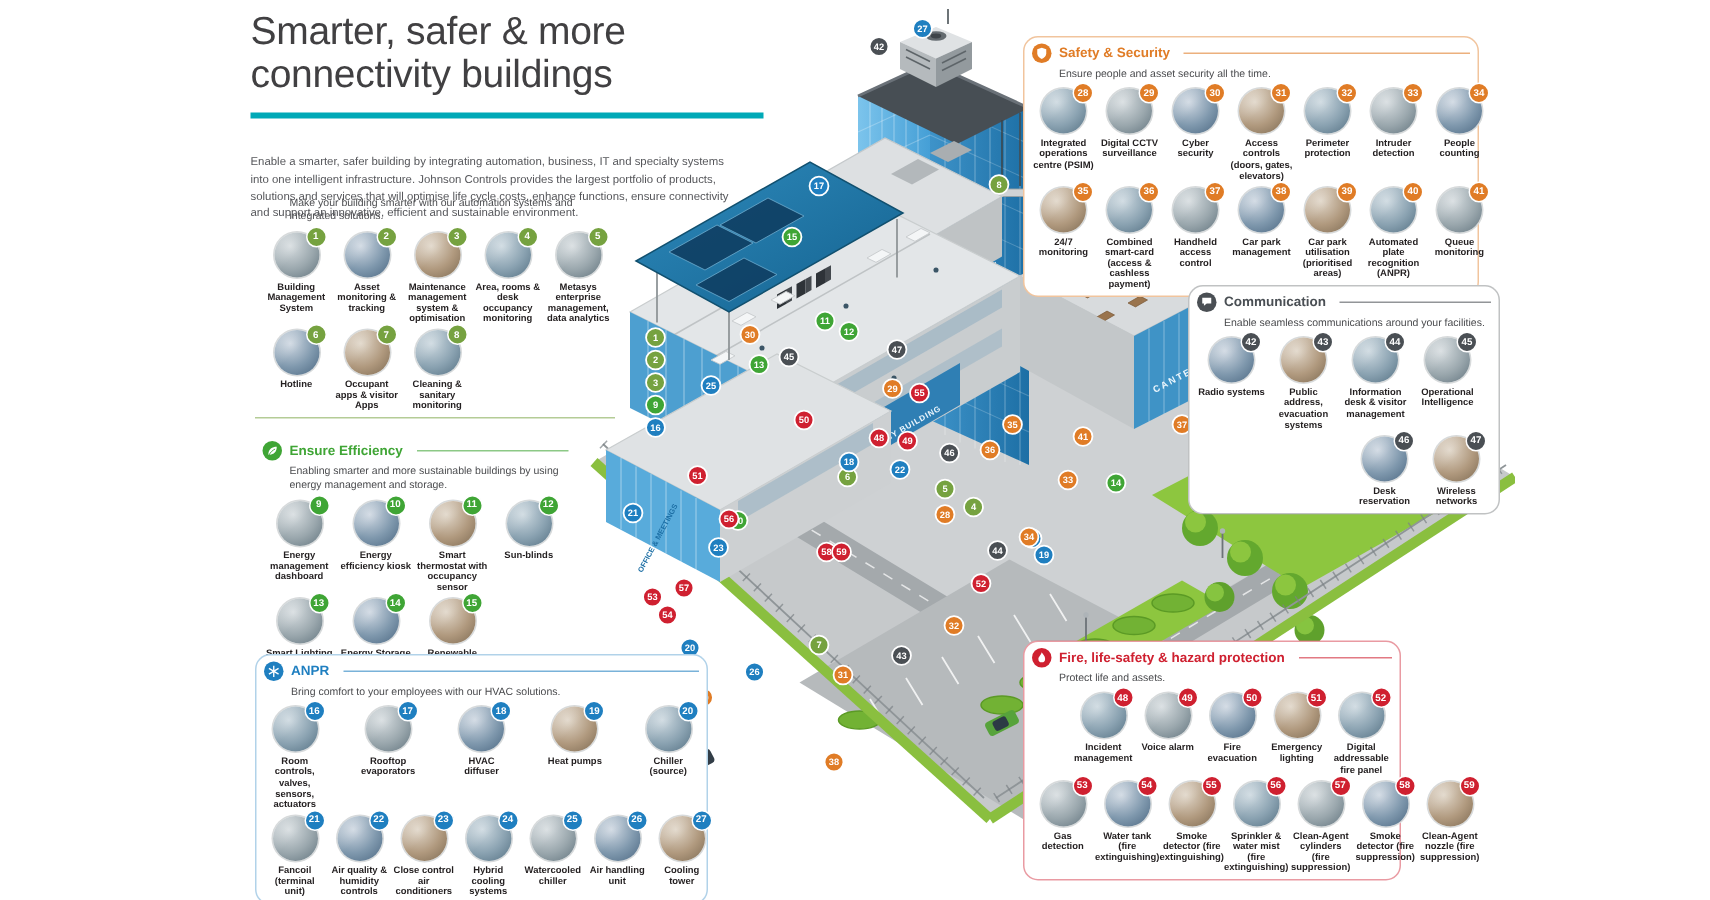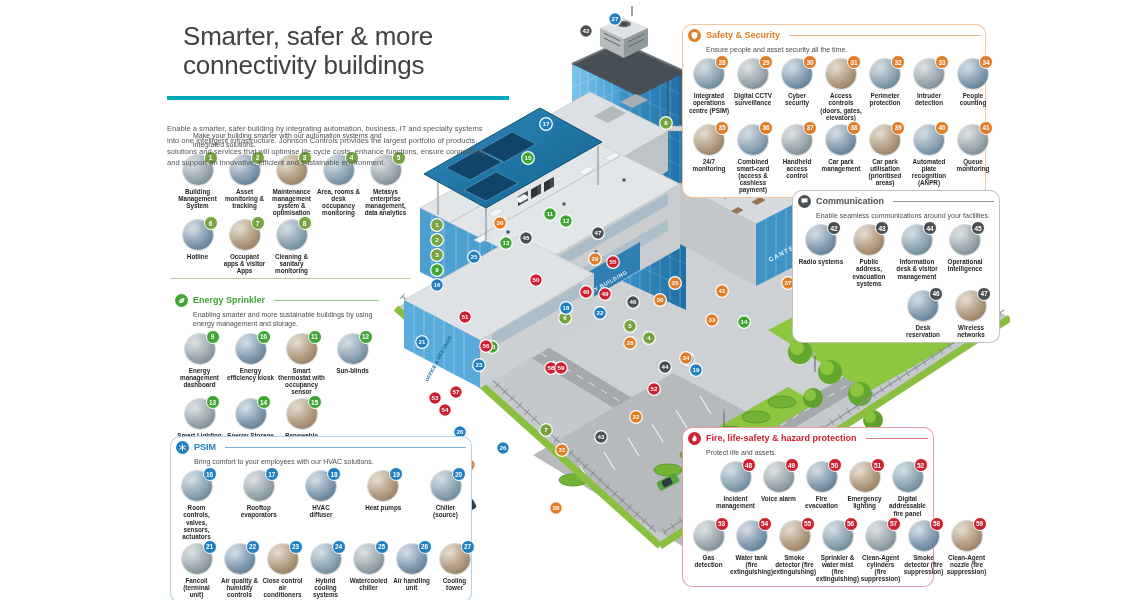--- a/index.html
+++ b/index.html
@@ -1,20 +1,20 @@
 <!DOCTYPE html>
 <html><head>
 <meta charset="utf-8">
 <style>
   html,body{margin:0;padding:0;background:#fff;}
   .canvas{position:relative;width:1140px;height:600px;background:#ffffff;overflow:hidden;
           font-family:"Liberation Sans",sans-serif;color:#231f20;}
   
   .hdr{position:absolute;left:167px;top:6px;width:340px;z-index:3;}
-  .hdr h1{margin:16px;font-size:26px;line-height:1.12;font-weight:400;color:#414042;letter-spacing:-.2px;}
+  .hdr h1{margin:0;font-size:26px;line-height:1.12;font-weight:400;color:#414042;letter-spacing:-.2px;}
   .hdr .rule{width:342px;height:4px;margin-top:11px;}
   .hdr p{margin:23px 0 0 0;width:320px;font-size:7.6px;line-height:1.5;color:#55565a;}
   
   .panel{position:absolute;z-index:2;background:#fff;padding:4px 5px;box-sizing:border-box;}
   .sec-mgmt  {left:170px;top:124px;width:240px;border-bottom:1px solid rgba(118,162,64,.55);}
   .sec-energy{left:170px;top:290px;width:214px;border-bottom:1px solid rgba(63,165,53,.55);}
   .sec-hvac  {left:170px;top:436px;width:302px;border:1px solid rgba(31,127,192,.35);border-radius:10px;}
   .sec-safety{left:682px;top:24px; width:304px;border:1px solid rgba(224,124,38,.45);border-radius:10px;}
   .sec-comm  {left:792px;top:190px;width:208px;border:1px solid rgba(74,79,84,.35);border-radius:10px;}
   .sec-fire  {left:682px;top:427px;width:252px;border:1px solid rgba(207,32,48,.45);border-radius:10px;}
@@ -588,21 +588,21 @@
   </section>
 
   <section class="panel sec-energy" style="--acc:#3fa535">
     <div class="sec-head">
       <span class="sec-icon">
         <svg viewBox="0 0 12 12">
             <path d="M2.5 9.5C2.5 4.5 6 2.5 10 2.5 10 7 7.5 9.5 3.5 9.5Z" fill="#fff"></path>
             <path d="M3 10C4.5 7 6.5 5.5 8.5 4.5" stroke="#3fa535" stroke-width=".8" fill="none"></path>
           </svg>
       </span>
-      <h2>Energy Sprinkler</h2>
+      <h2>Ensure Efficiency</h2>
       <span class="dash"></span>
     </div>
     <p class="sec-sub">Enabling smarter and more sustainable buildings by using energy management and storage.</p>
     <div>
         <div class="irow irow1">
           <div class="item">
             <div class="thumb v1">
               <span class="badge">9</span>
             </div>
             <div class="lbl">Energy management dashboard</div>
@@ -649,21 +649,21 @@
       </div>
   </section>
 
   <section class="panel sec-hvac" style="--acc:#1f7fc0">
     <div class="sec-head">
       <span class="sec-icon">
         <svg viewBox="0 0 12 12">
             <path d="M6 1v10M1.7 3.5l8.6 5M10.3 3.5l-8.6 5" stroke="#fff" stroke-width="1.2"></path>
           </svg>
       </span>
-      <h2>PSIM</h2>
+      <h2>ANPR</h2>
       <span class="dash"></span>
     </div>
     <p class="sec-sub">Bring comfort to your employees with our HVAC solutions.</p>
     <div>
         <div class="irow irow1">
           <div class="item">
             <div class="thumb v0">
               <span class="badge">16</span>
             </div>
             <div class="lbl">Room controls, valves, sensors, actuators</div>

